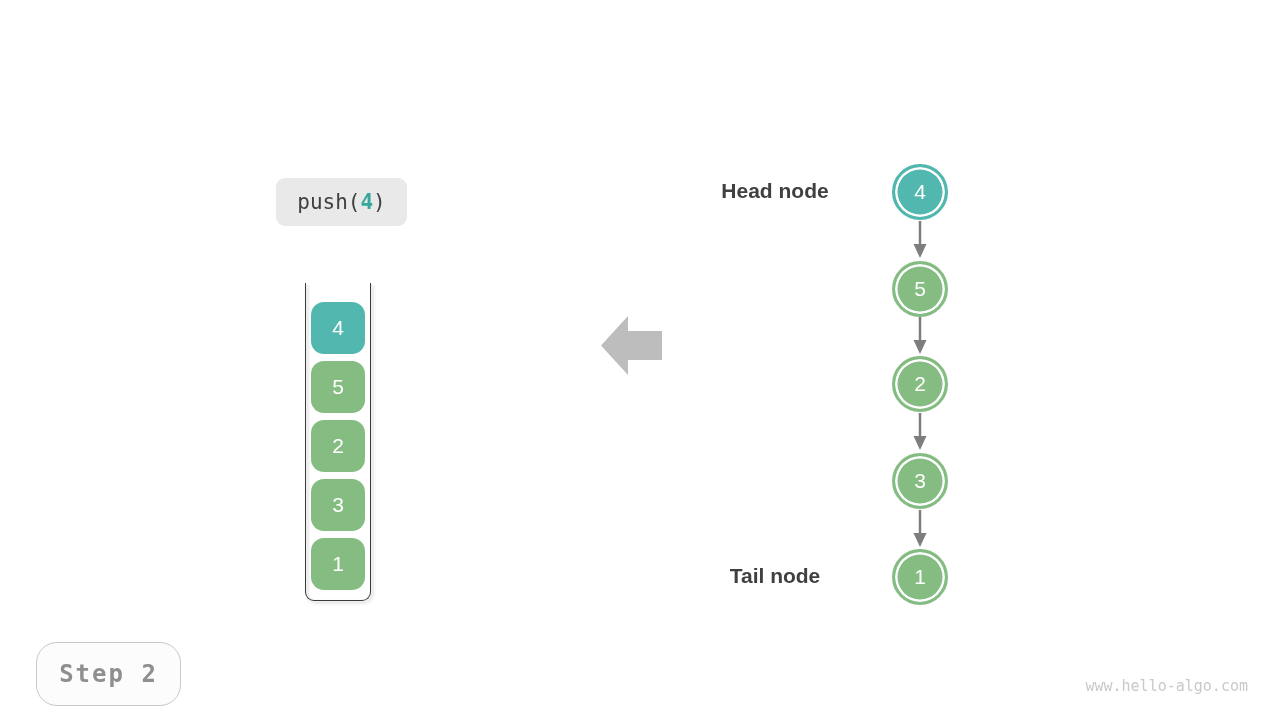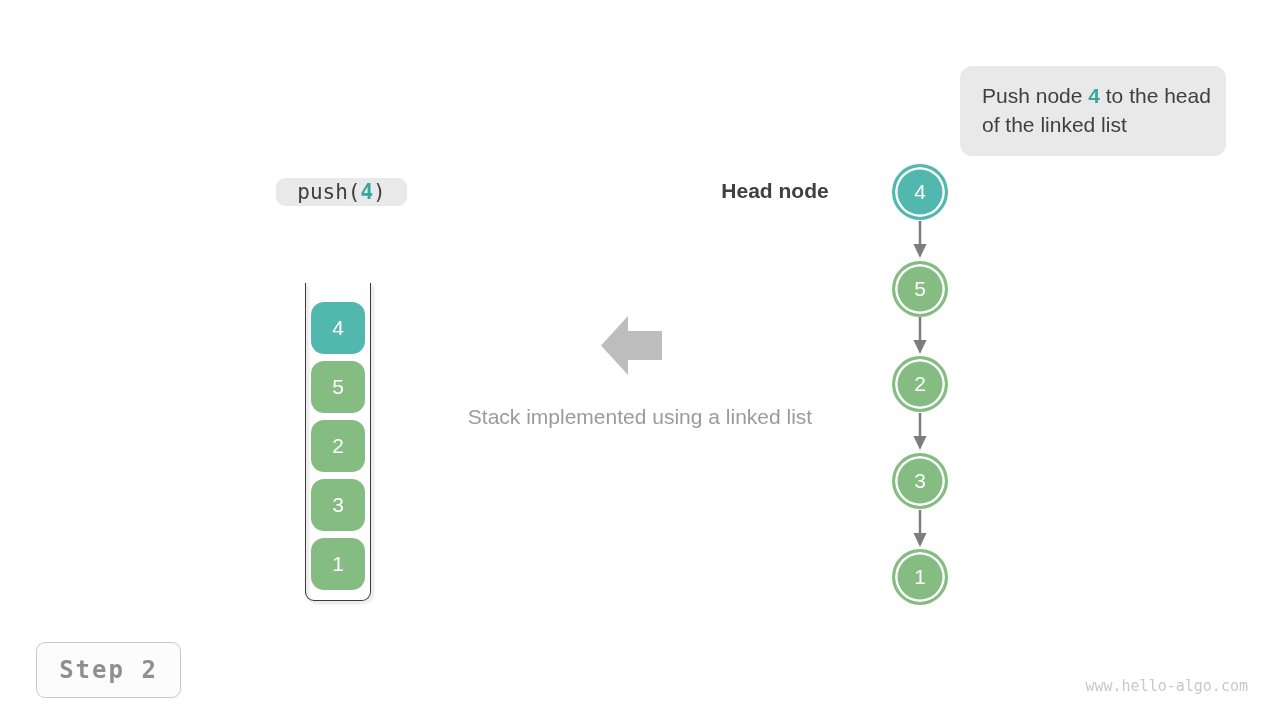--- a/index.html
+++ b/index.html
@@ -30,21 +30,21 @@
     font-size: 21px;
     line-height: 29px;
     color: var(--dark-text);
   }
   .accent { color: var(--accent-text); font-weight: bold; }
 
   
   .code-chip {
     position: absolute;
     left: 276px; top: 178px;
-    width: 131px; height: 28px;
+    width: 131px; height: 48px;
     box-sizing: border-box;
     background: var(--note-bg);
     border-radius: 9px;
     display: flex; align-items: center; justify-content: center;
     font-family: "DejaVu Sans Mono", monospace;
     font-size: 21px;
     color: var(--dark-text);
   }
 
   
@@ -113,25 +113,25 @@
     text-align: center;
     font-size: 21px;
     font-weight: bold;
     color: var(--dark-text);
   }
 
   
   .step-box {
     position: absolute;
     left: 36px; top: 642px;
-    width: 145px; height: 56px;
+    width: 145px; height: 64px;
     box-sizing: border-box;
     background: var(--step-bg);
     border: 1.6px solid var(--step-border);
-    border-radius: 9px;
+    border-radius: 21px;
     display: flex; align-items: center; justify-content: center;
     font-family: "DejaVu Sans Mono", monospace;
     font-size: 24px; font-weight: bold;
     letter-spacing: 2px;
     color: var(--step-text);
   }
 
   
   .watermark {
     position: absolute;
@@ -139,46 +139,43 @@
     font-family: "DejaVu Sans Mono", monospace;
     font-size: 15px;
     color: var(--watermark-gray);
   }
 </style>
 </head>
 <body>
 
 <div class="canvas">
 
-  <div class="note">
-    <span>Push node </span><span class="accent">4</span><span> to the head of the linked list</span>
-  </div>
 
   <div class="code-chip">
     <span>push(</span>
       <span class="accent">4</span>
       <span>)</span>
   </div>
 
   <div class="stack-frame"></div>
   <div class="stack-items">
     <div class="stack-item c-teal">4</div>
     <div class="stack-item c-green">5</div>
     <div class="stack-item c-green">2</div>
     <div class="stack-item c-green">3</div>
     <div class="stack-item c-green">1</div>
   </div>
 
   <svg class="block-arrow" width="61" height="59" viewBox="0 0 61 59">
     <polygon points="0,29.5 27,0 27,15 61,15 61,44 27,44 27,59" fill="currentColor"></polygon>
   </svg>
 
-  <div class="caption">Stack implemented using a linked list</div>
 
   <div class="side-label" style="top:179px;">Head node</div>
+  <div class="side-label" style="top:564px;">Tail node</div>
 
   <div class="node c-teal" style="left:892px; top:164px;">4</div>
   <div class="node c-green" style="left:892px; top:261px;">5</div>
   <div class="node c-green" style="left:892px; top:356px;">2</div>
   <div class="node c-green" style="left:892px; top:453px;">3</div>
   <div class="node c-green" style="left:892px; top:549px;">1</div>
 
   <svg class="node-arrow" style="top:221px;" width="16" height="38" viewBox="0 0 16 38">
     <line x1="8" y1="0" x2="8" y2="24" stroke="currentColor" stroke-width="2.5"></line>
     <path d="M1.5 23 L14.5 23 L8 37 Z" fill="currentColor"></path>

